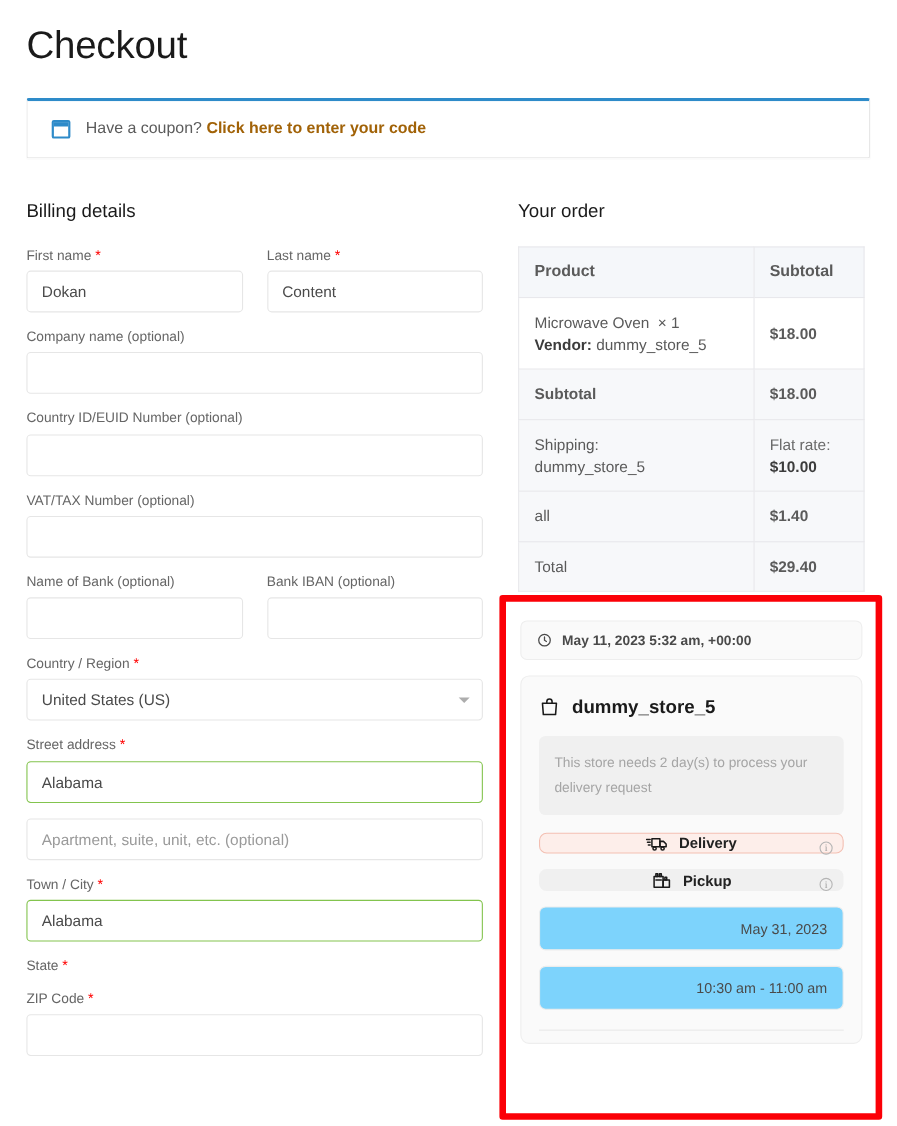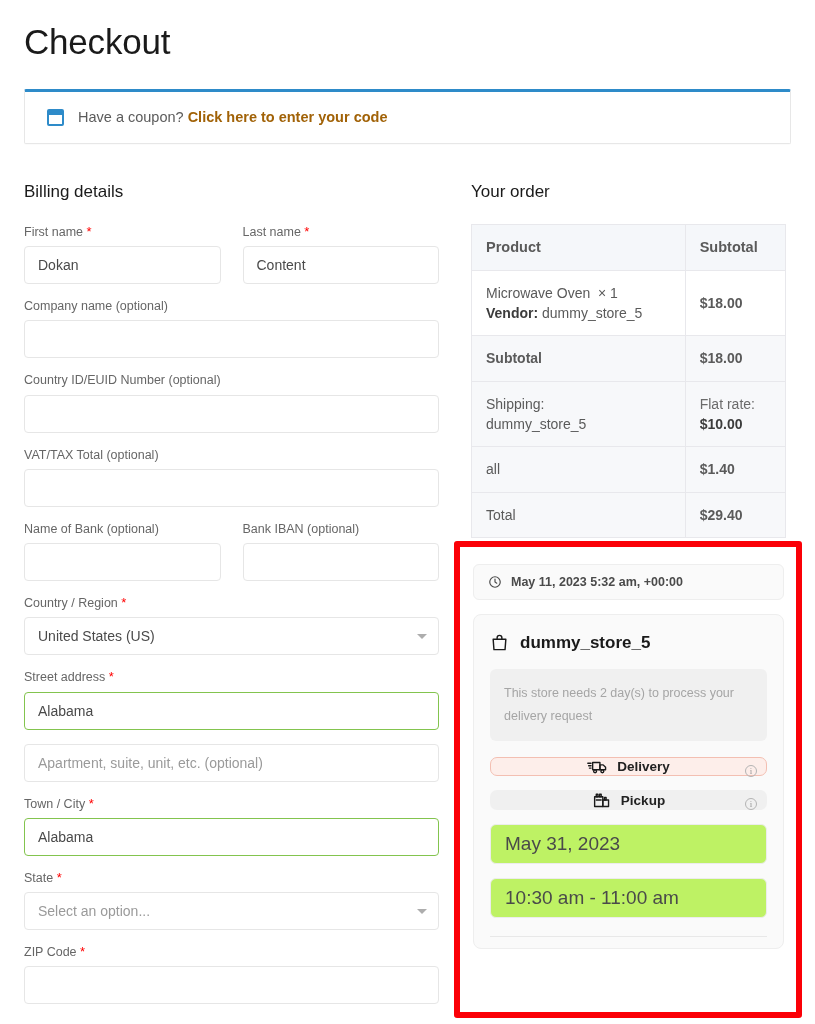--- a/index.html
+++ b/index.html
@@ -226,29 +226,30 @@
     border-radius: 50%;
     color: #9a9a9a;
     font-size: 9px;
     line-height: 10px;
     text-align: center;
     font-weight: normal;
     font-family: "Liberation Serif", serif;
   }
   .picker {
     margin-top: 14px;
-    background: #bef264;
+    background: #7dd3fc;
     border: 1px solid #ececec;
     border-radius: 6px;
     height: 40px;
     display: flex;
     align-items: center;
     padding: 0 14px;
-    font-size: 19px;
+    font-size: 13px;
     color: #4a4a4a;
+    justify-content: flex-end;
   }
   .divider {
     margin-top: 18px;
     border-top: 1px solid #e8e8e8;
   }
   svg { display: block; }
 </style>
 </head>
 <body>
 
@@ -290,21 +291,21 @@
         <label class="field-label">Company name (optional)</label>
         <input class="input" value="" style="">
       </div>
 
       <div class="field">
         <label class="field-label">Country ID/EUID Number (optional)</label>
         <input class="input" value="" style="">
       </div>
 
       <div class="field">
-        <label class="field-label">VAT/TAX Total (optional)</label>
+        <label class="field-label">VAT/TAX Number (optional)</label>
         <input class="input" value="" style="">
       </div>
 
       <div class="field-row">
         <div class="field">
           <label class="field-label">Name of Bank (optional)</label>
           <input class="input" value="" style="">
         </div>
         <div class="field">
           <label class="field-label">Bank IBAN (optional)</label>
@@ -341,24 +342,20 @@
           <span class="req">*</span>
         </label>
         <input class="input valid" value="Alabama" style="">
       </div>
 
       <div class="field">
         <label class="field-label">
           <span>State</span>
           <span class="req">*</span>
         </label>
-        <div class="select-wrap">
-          <input class="input placeholder-val" readonly="" value="Select an option..." style="">
-          <span class="caret"></span>
-        </div>
       </div>
 
       <div class="field">
         <label class="field-label">
           <span>ZIP Code</span>
           <span class="req">*</span>
         </label>
         <input class="input" value="" style="">
       </div>
     </div>

